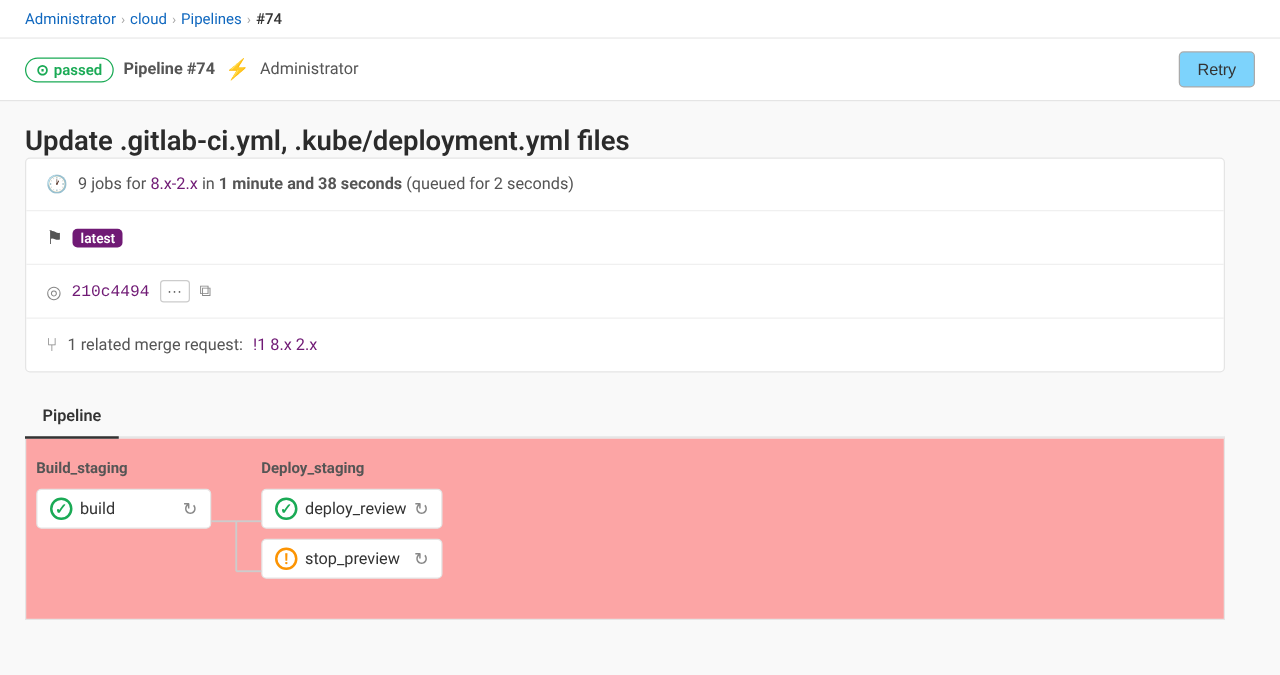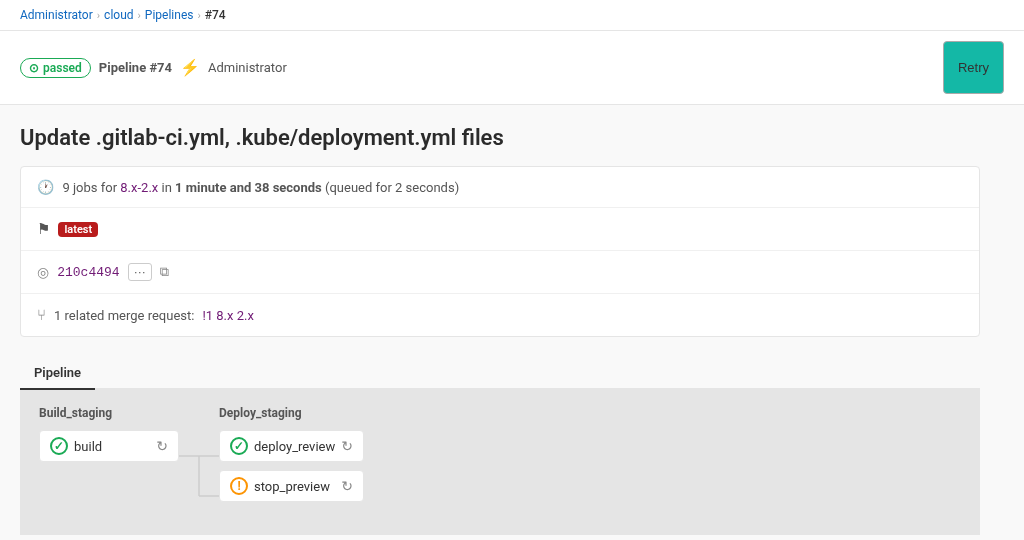--- a/index.html
+++ b/index.html
@@ -45,37 +45,36 @@
       background: #fff;
       border: 1px solid #1aaa55;
       color: #1aaa55;
       border-radius: 12px;
       padding: 2px 8px;
       font-size: 12px;
       font-weight: 600;
     }
     .retry-btn {
       border: 1px solid #aaa;
-      background: #14b8a6;
+      background: #7dd3fc;
       color: #333;
-      padding: 18px 14px;
+      padding: 6px 14px;
       border-radius: 4px;
       font-size: 13px;
       cursor: pointer;
     }
 
     .main-content {
       padding: 20px 20px 0 20px;
       max-width: 1000px;
     }
     .page-title {
       font-size: 22px;
       font-weight: 600;
       color: #2b2b2b;
-      margin-bottom: 16px;
     }
 
     .info-box {
       background: #fff;
       border: 1px solid #e5e5e5;
       border-radius: 4px;
       padding: 0;
       margin-bottom: 0;
     }
     .info-row {
@@ -84,21 +83,21 @@
       gap: 8px;
       padding: 12px 16px;
       border-bottom: 1px solid #f0f0f0;
       font-size: 13px;
       color: #555;
     }
     .info-row:last-child { border-bottom: none; }
     .info-row .icon { color: #888; font-size: 14px; }
     .info-row a { color: #701a75; text-decoration: none; }
     .badge-latest {
-      background: #b91c1c;
+      background: #701a75;
       color: #fff;
       border-radius: 4px;
       padding: 1px 6px;
       font-size: 11px;
       font-weight: 600;
     }
     .commit-hash {
       color: #1068bf;
       text-decoration: none;
       font-family: Liberation Mono, monospace;
@@ -149,24 +148,24 @@
       background: #e0e0e0;
       border-radius: 10px;
       padding: 1px 6px;
       font-size: 11px;
       font-weight: 600;
       color: #555;
     }
 
     
     .pipeline-graph {
-      background: #e5e5e5;
+      background: #fca5a5;
       border: 1px solid #e5e5e5;
       border-top: none;
-      padding: 16px 18px;
+      padding: 16px 8px;
     }
     .stages-container {
       display: flex;
       align-items: flex-start;
       gap: 0;
     }
     .stage {
       display: flex;
       flex-direction: column;
       gap: 0;

